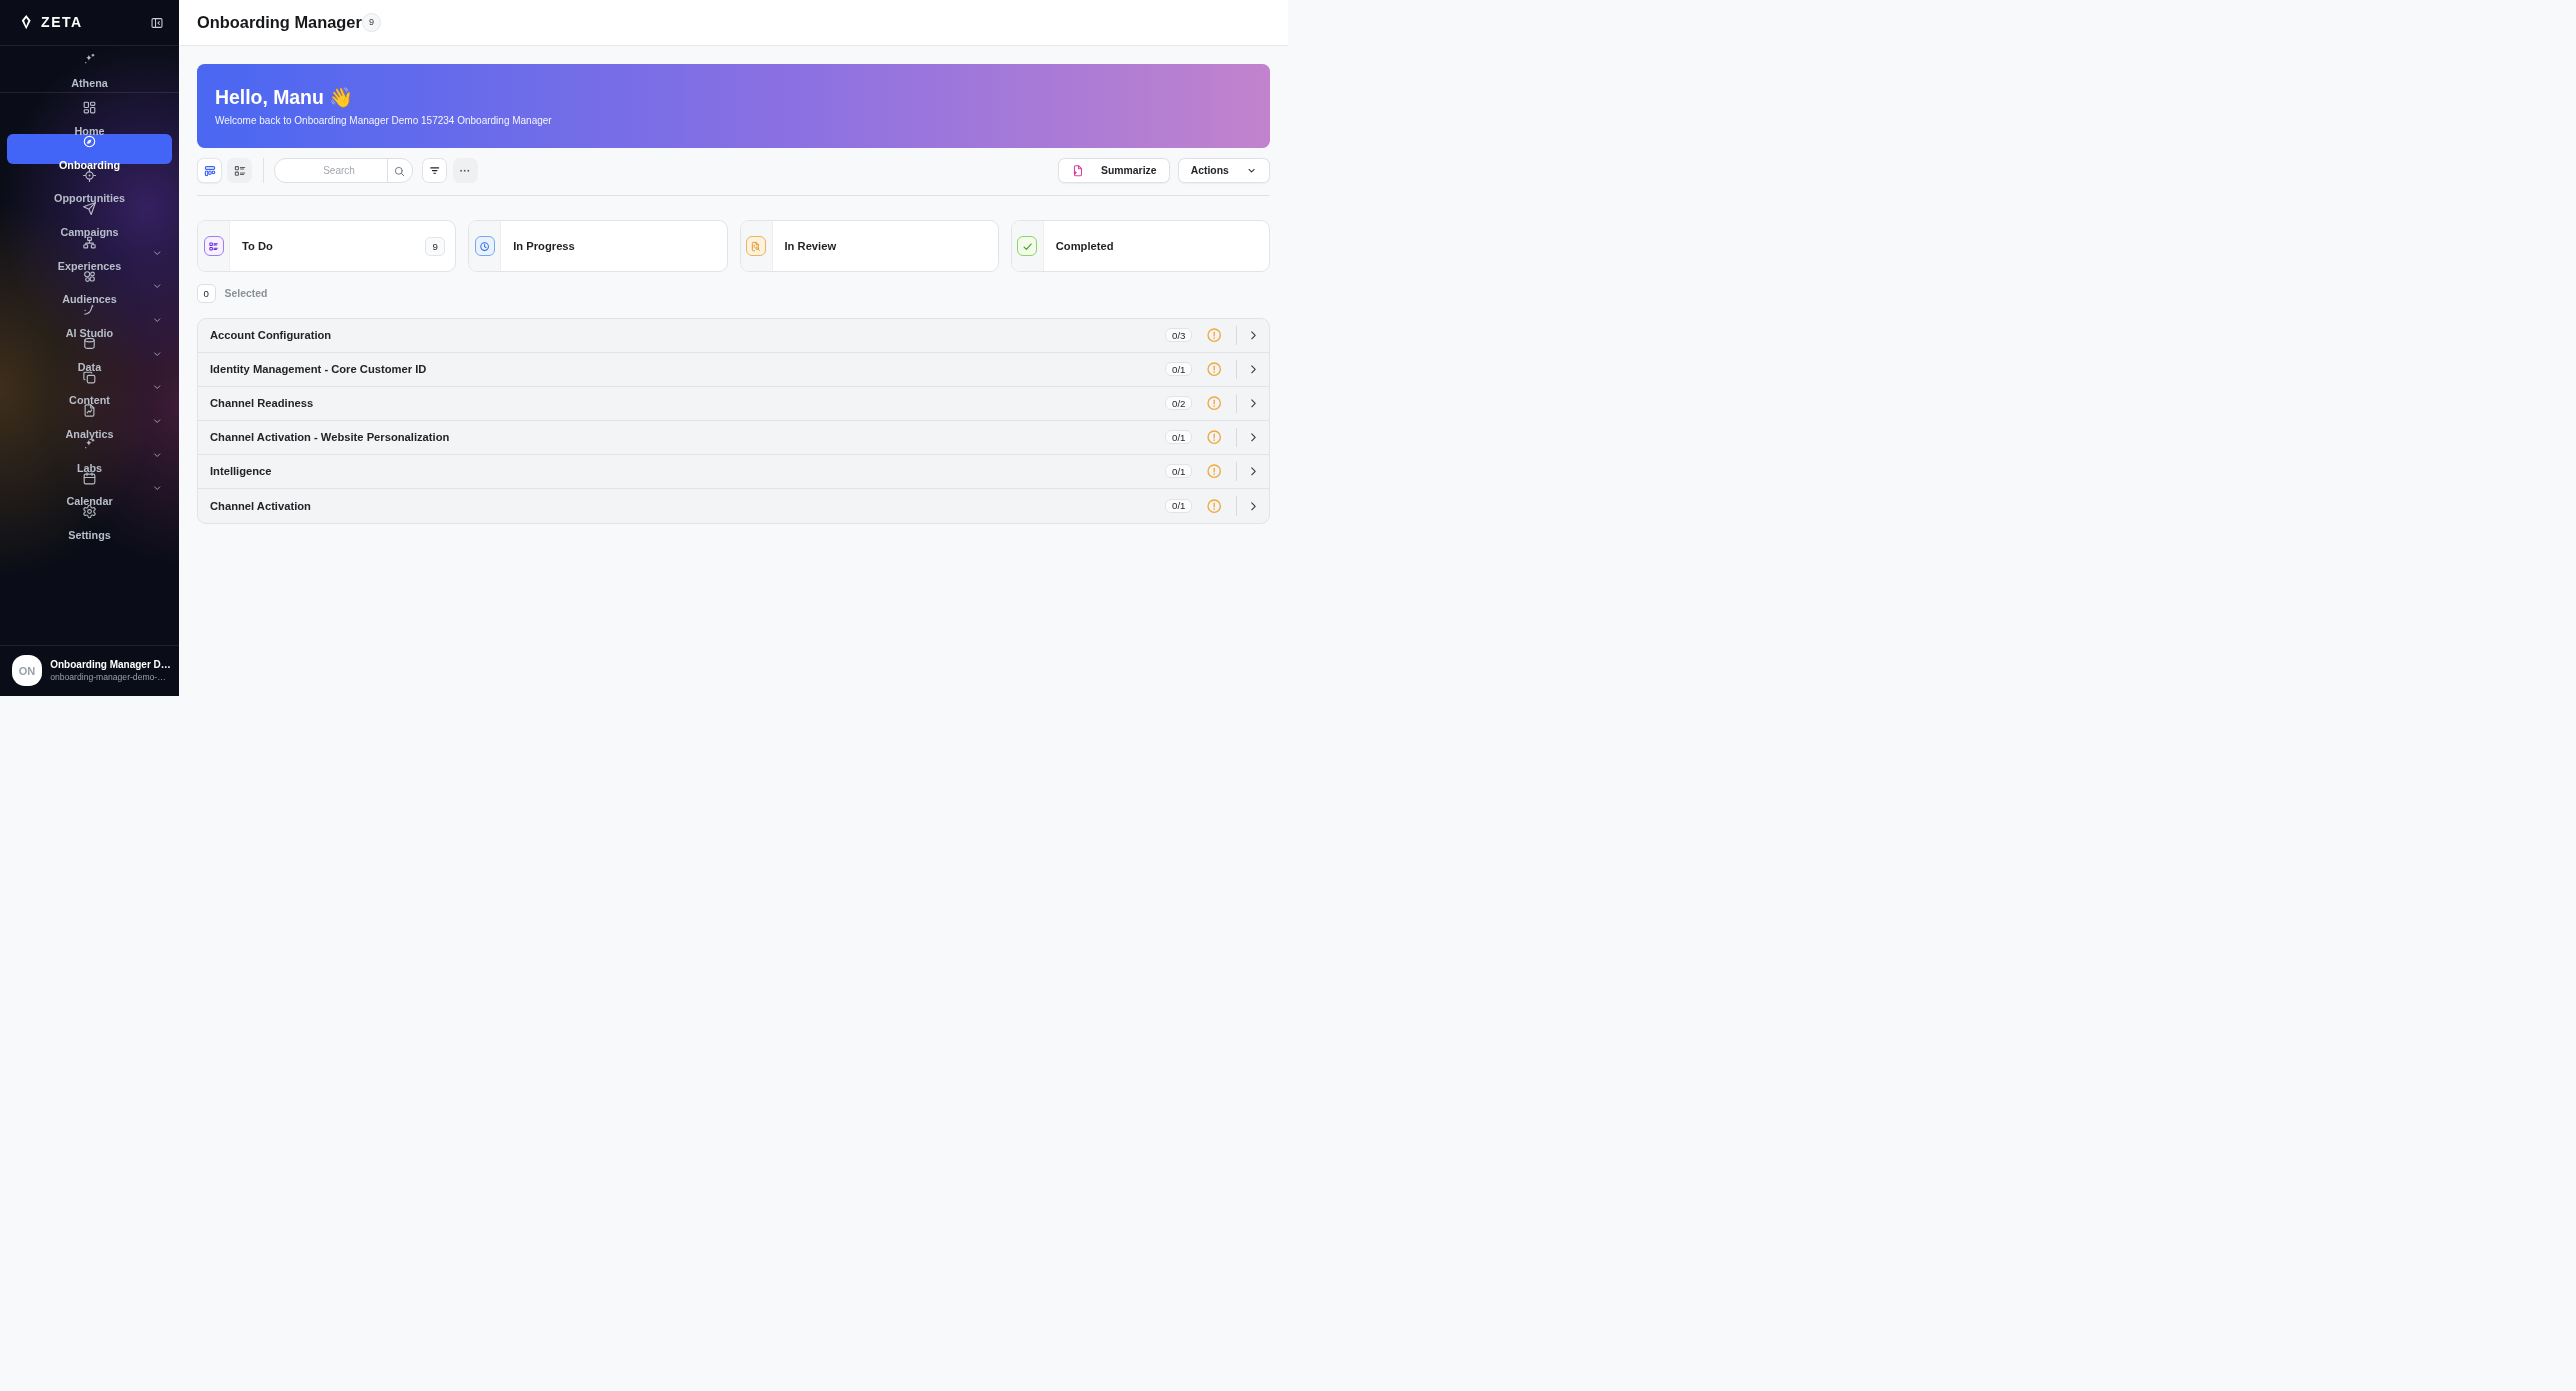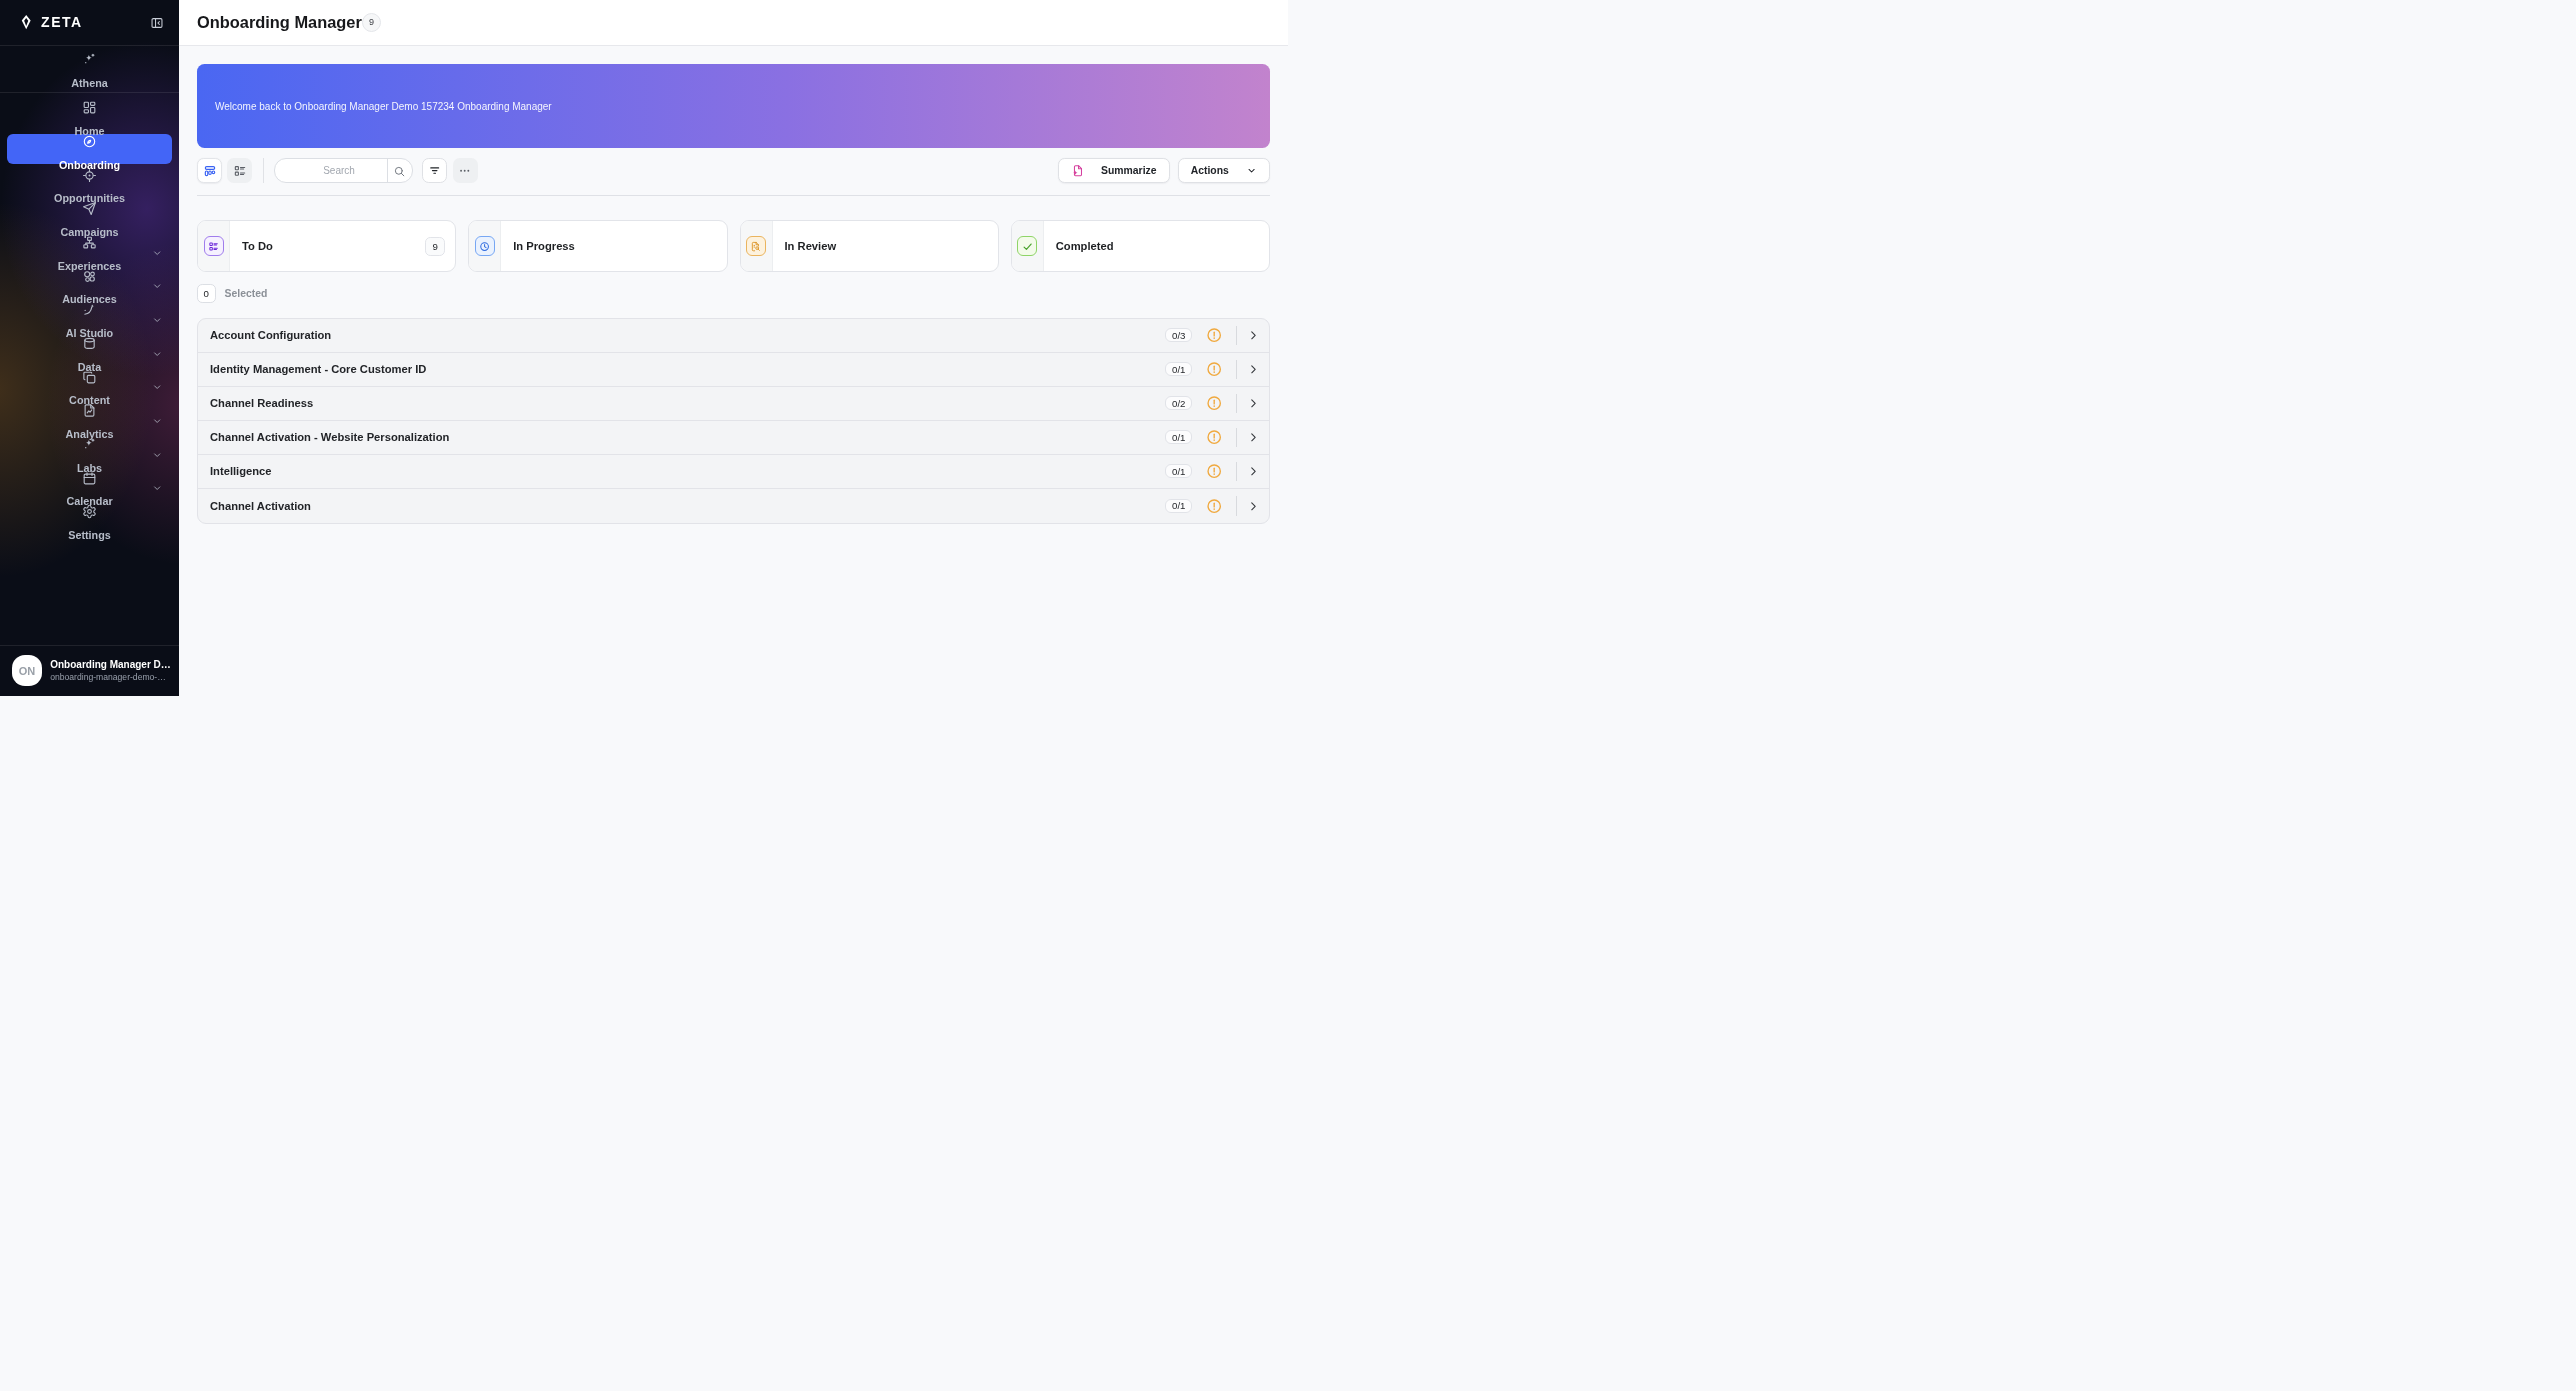--- a/index.html
+++ b/index.html
@@ -331,20 +331,21 @@
 
   <section class="main">
     <header class="page-header">
       <span class="page-title">Onboarding Manager</span>
       <span class="page-badge">9</span>
     </header>
 
     <div class="content">
 
       <div class="banner">
+        <div class="banner-greeting">Hello, Manu 👋</div>
         <div class="banner-sub">Welcome back to Onboarding Manager Demo 157234 Onboarding Manager</div>
       </div>
 
       <div class="toolbar">
         <span class="icon-btn white">
           <svg width="14" height="14" viewBox="0 0 24 24" fill="none" stroke="currentColor" stroke-width="2" stroke-linejoin="round">
               <rect x="4" y="4.5" width="16" height="4.6" rx="2.3"></rect>
               <rect x="4" y="12" width="4.2" height="8" rx="2.1"></rect>
               <rect x="9.9" y="12" width="4.2" height="6" rx="2.1"></rect>
               <rect x="15.8" y="12" width="4.2" height="4.6" rx="2.1"></rect>

